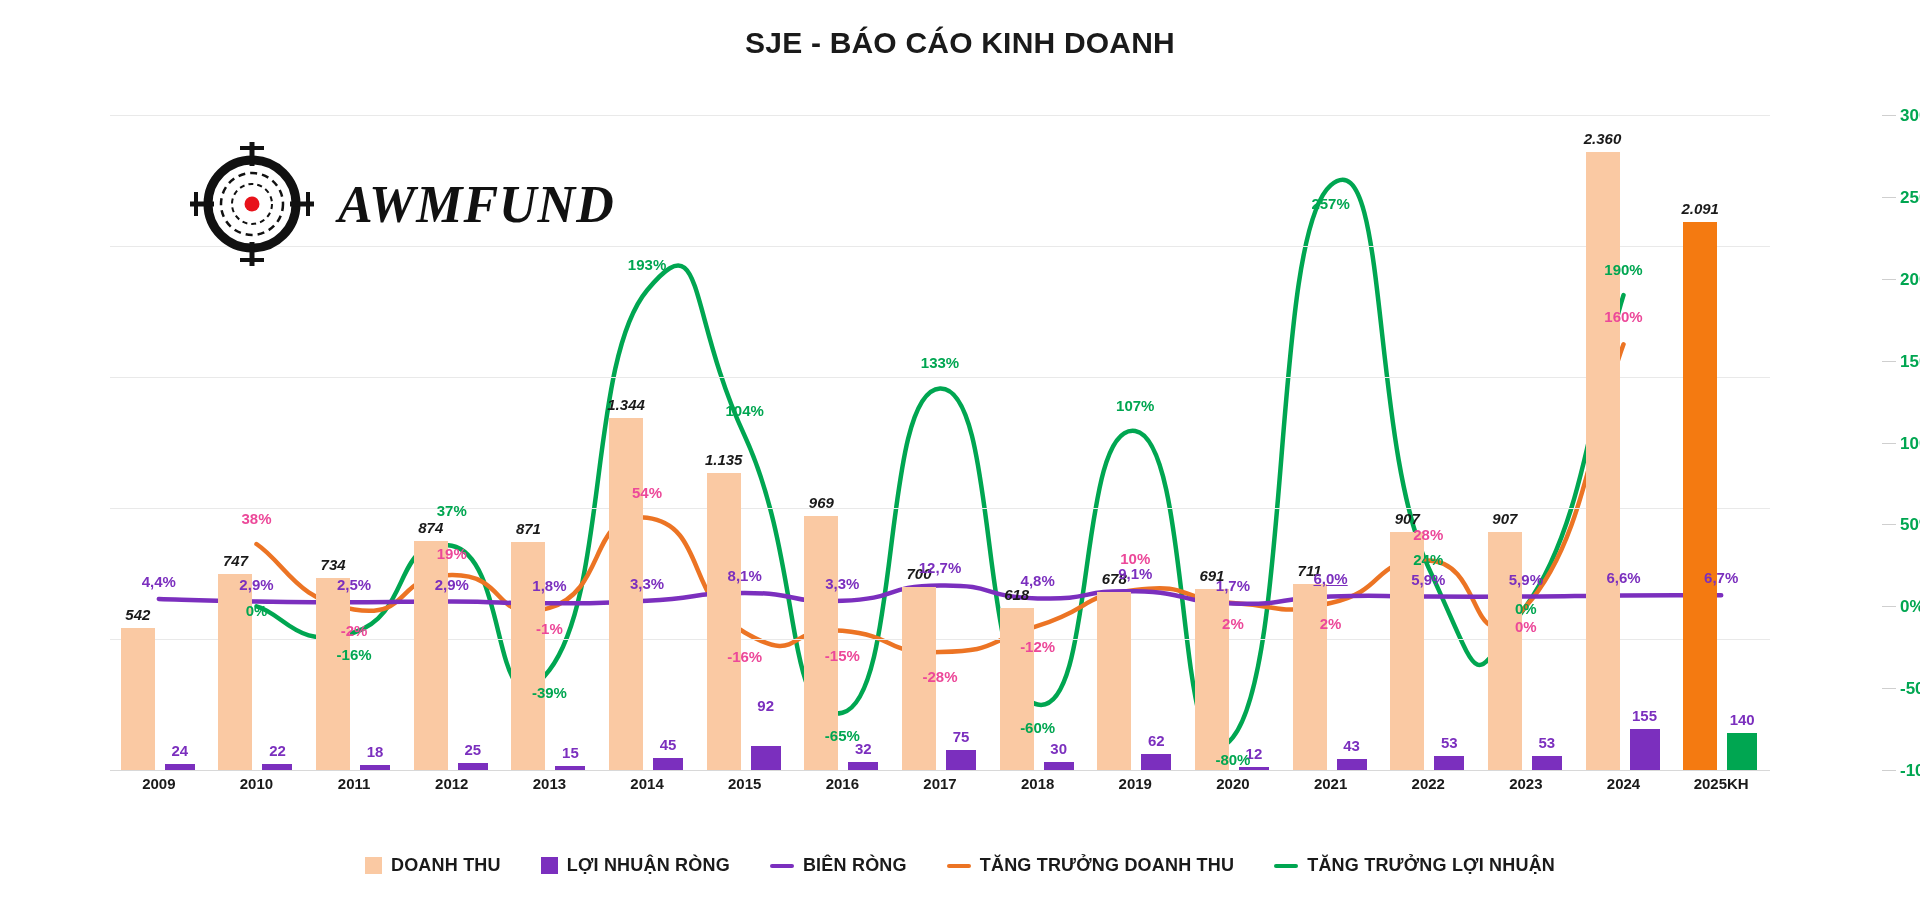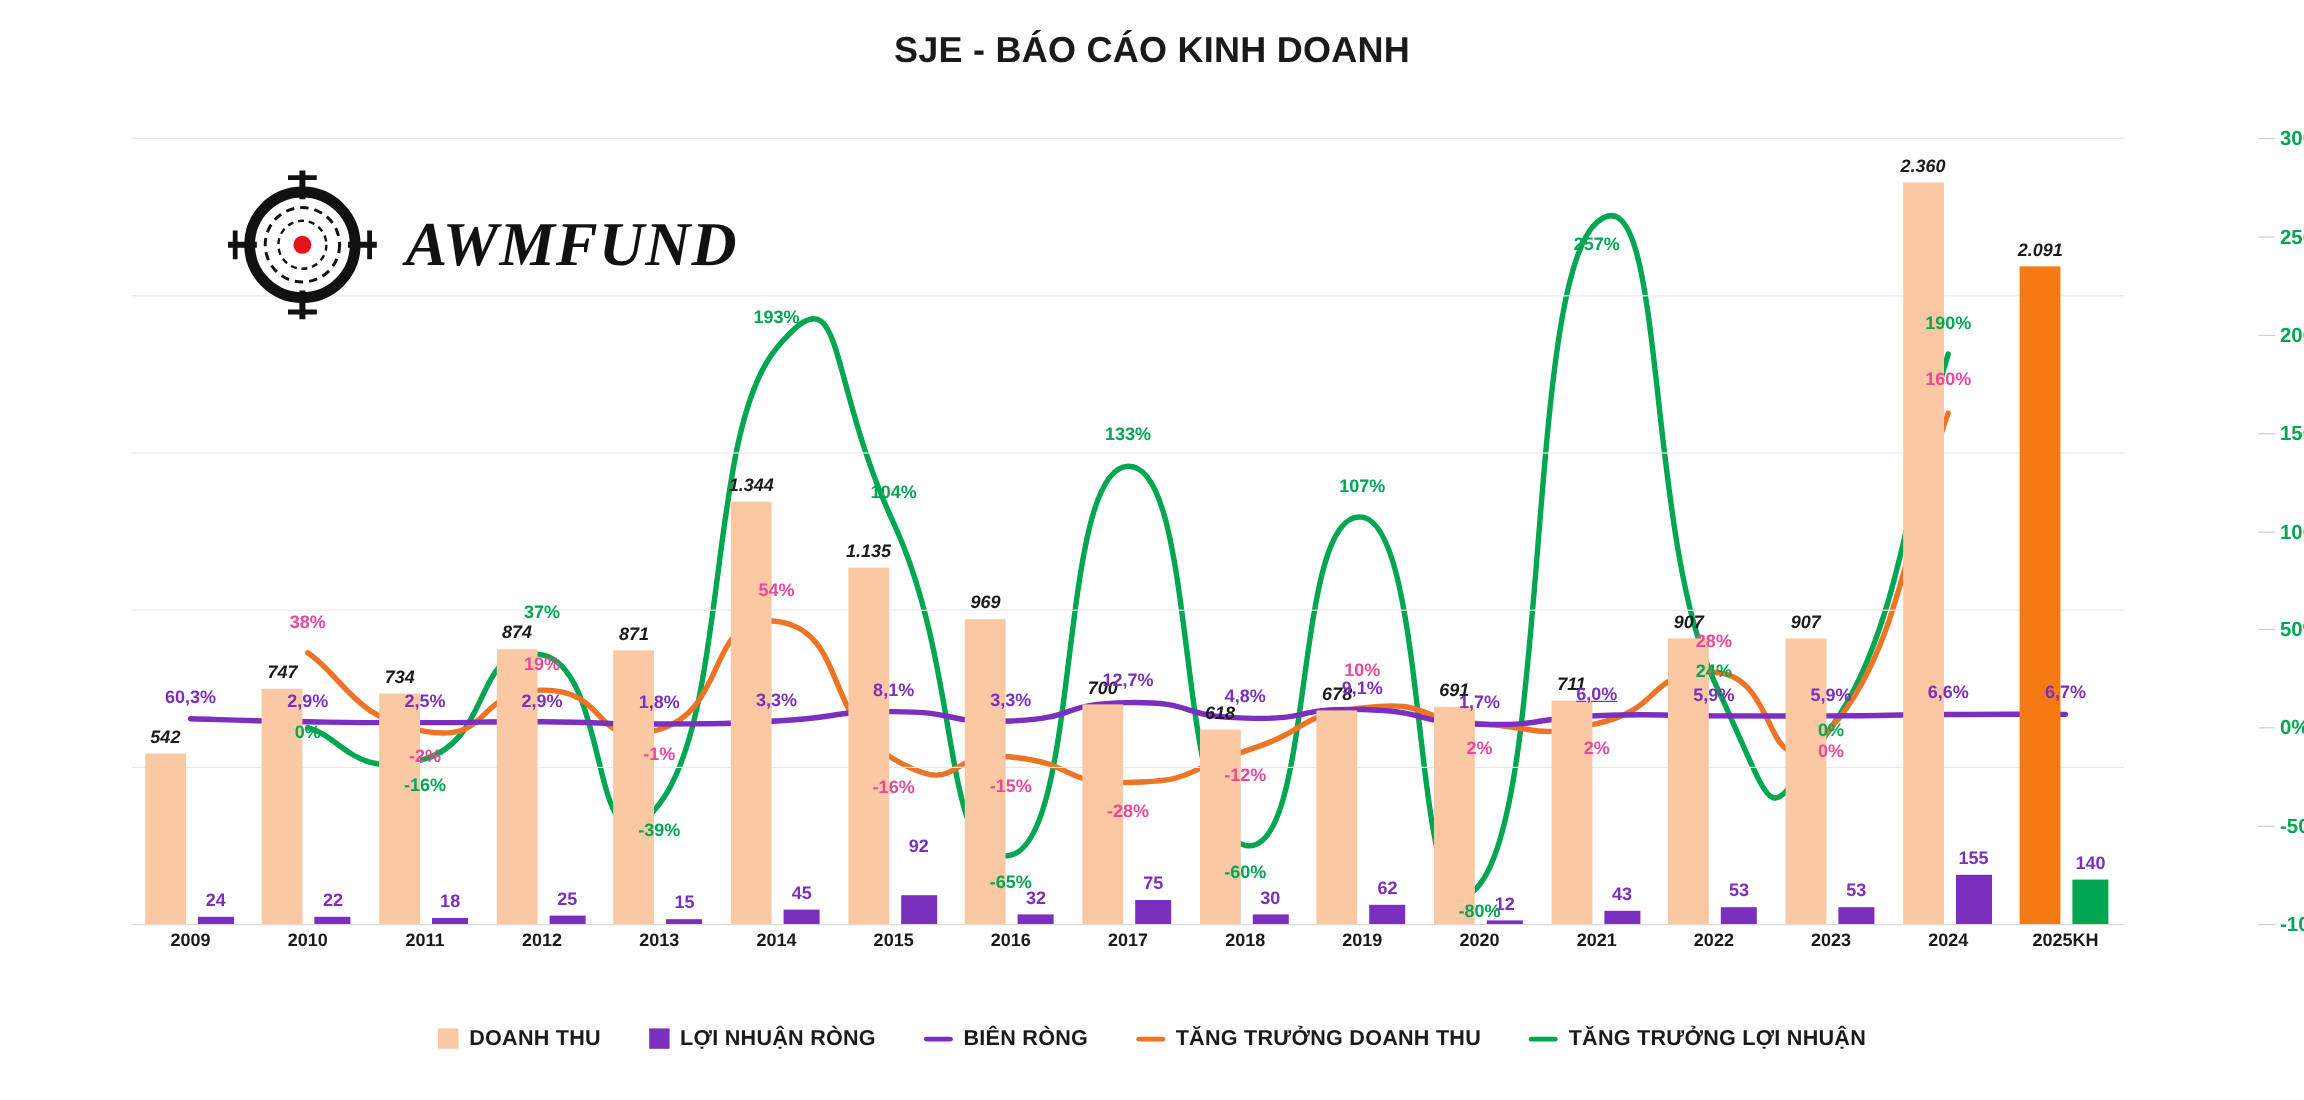--- a/index.html
+++ b/index.html
@@ -217,21 +217,21 @@
       <div class="lbl lbl-rev" style="left: 1199.59px; top: 446.718px;">711</div>
       <div class="lbl lbl-prof" style="left: 1241.59px; top: 621.734px;">43</div>
       <div class="lbl lbl-rev" style="left: 1297.24px; top: 395.366px;">907</div>
       <div class="lbl lbl-prof" style="left: 1339.24px; top: 619.114px;">53</div>
       <div class="lbl lbl-rev" style="left: 1394.88px; top: 395.366px;">907</div>
       <div class="lbl lbl-prof" style="left: 1436.88px; top: 619.114px;">53</div>
       <div class="lbl lbl-rev" style="left: 1492.53px; top: 14.68px;">2.360</div>
       <div class="lbl lbl-prof" style="left: 1534.53px; top: 592.39px;">155</div>
       <div class="lbl lbl-rev" style="left: 1590.18px; top: 85.158px;">2.091</div>
       <div class="lbl lbl-prof" style="left: 1632.18px; top: 596.32px;">140</div>
-      <div class="lbl lbl-margin" style="left: 48.8235px; top: 458.045px;">60,3%</div>
+      <div class="lbl lbl-margin" style="left: 48.8235px; top: 458.045px;">4,4%</div>
       <div class="lbl lbl-margin" style="left: 146.471px; top: 460.501px;">2,9%</div>
       <div class="lbl lbl-margin" style="left: 244.118px; top: 461.156px;">2,5%</div>
       <div class="lbl lbl-margin" style="left: 341.765px; top: 460.501px;">2,9%</div>
       <div class="lbl lbl-margin" style="left: 439.412px; top: 462.303px;">1,8%</div>
       <div class="lbl lbl-margin" style="left: 537.059px; top: 459.846px;">3,3%</div>
       <div class="lbl lbl-margin" style="left: 634.706px; top: 451.986px;">8,1%</div>
       <div class="lbl lbl-margin" style="left: 732.353px; top: 459.846px;">3,3%</div>
       <div class="lbl lbl-margin" style="left: 830px; top: 444.454px;">12,7%</div>
       <div class="lbl lbl-margin" style="left: 927.647px; top: 457.39px;">4,8%</div>
       <div class="lbl lbl-margin" style="left: 1025.29px; top: 450.349px;">9,1%</div>

